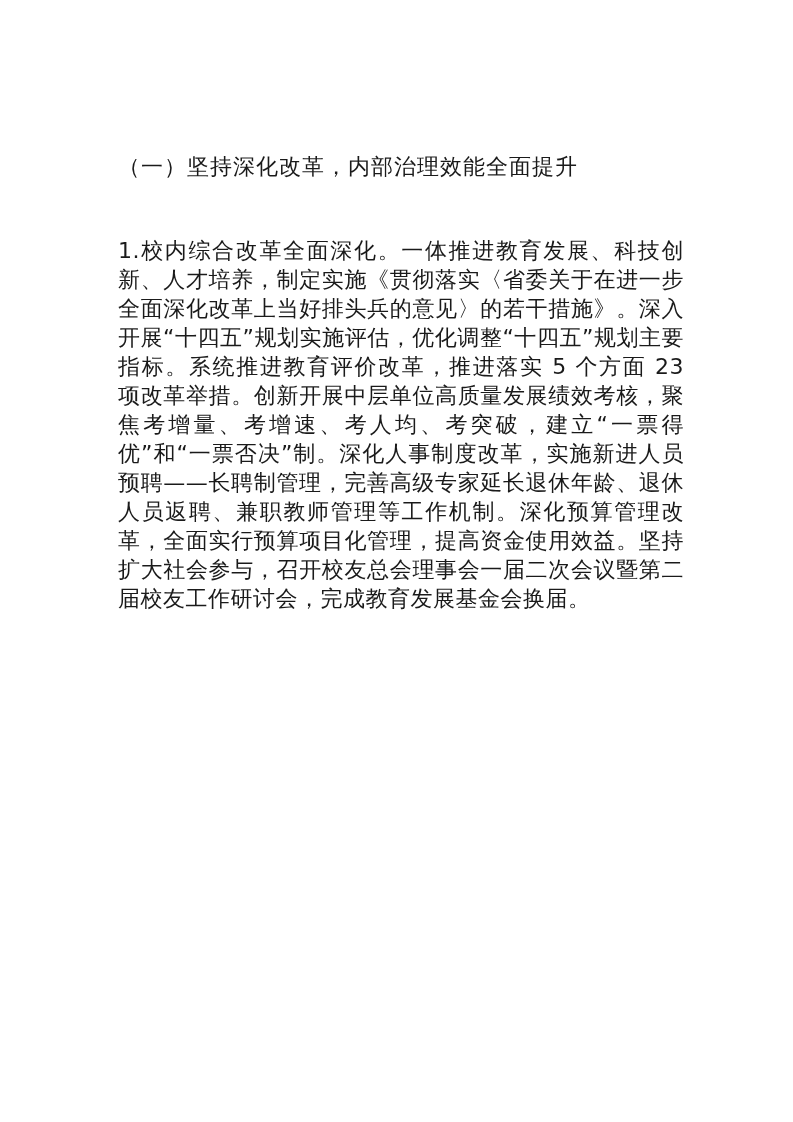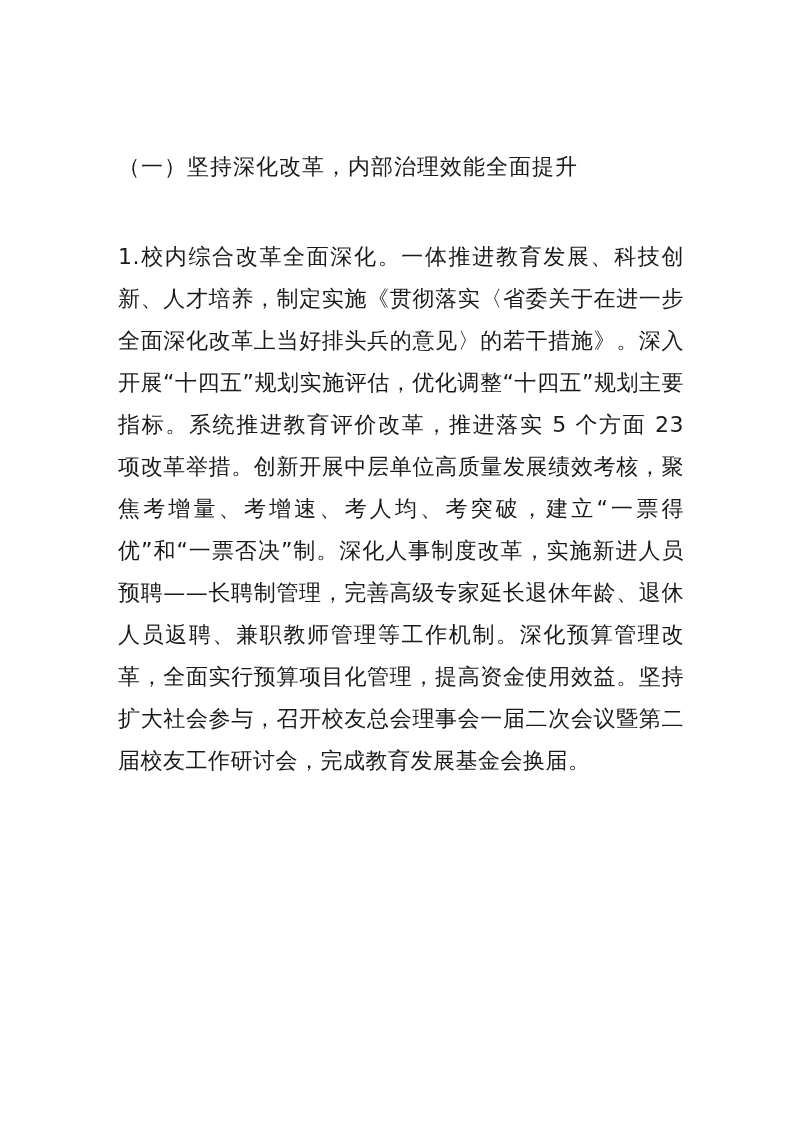--- a/index.html
+++ b/index.html
@@ -35,21 +35,21 @@
     font-weight: 400;
     line-height: 42px;
     letter-spacing: 1px;
     margin: 0 0 48px 0;
     text-align: left;
     white-space: nowrap;
   }
   .para {
     font-size: 22px;
     font-weight: 400;
-    line-height: 42px;
+    line-height: 29px;
     letter-spacing: 0.5px;
     margin: 0 0 46px 0;
     text-align: justify;
     text-justify: inter-ideograph;
     word-break: break-all;
   }
 </style>
 </head>
 <body>
 

